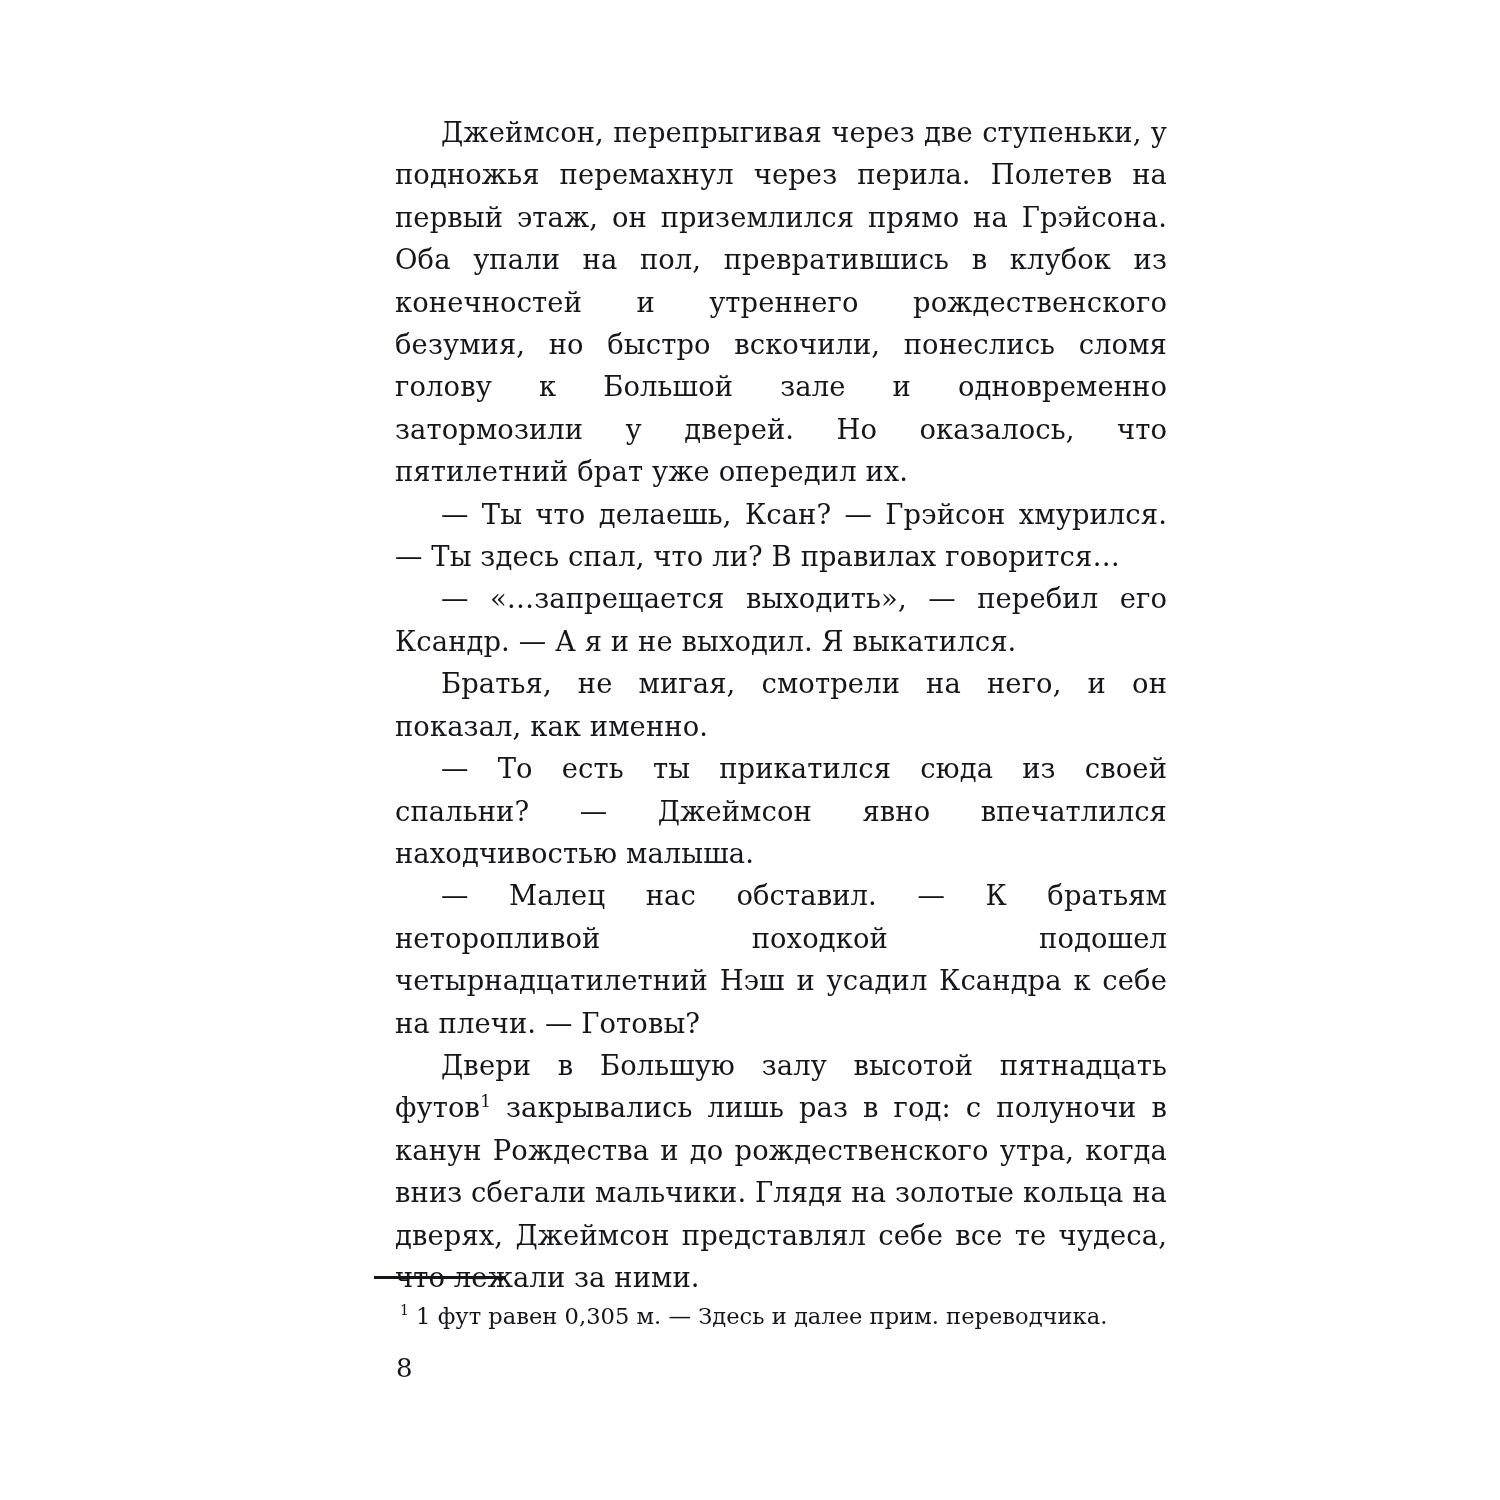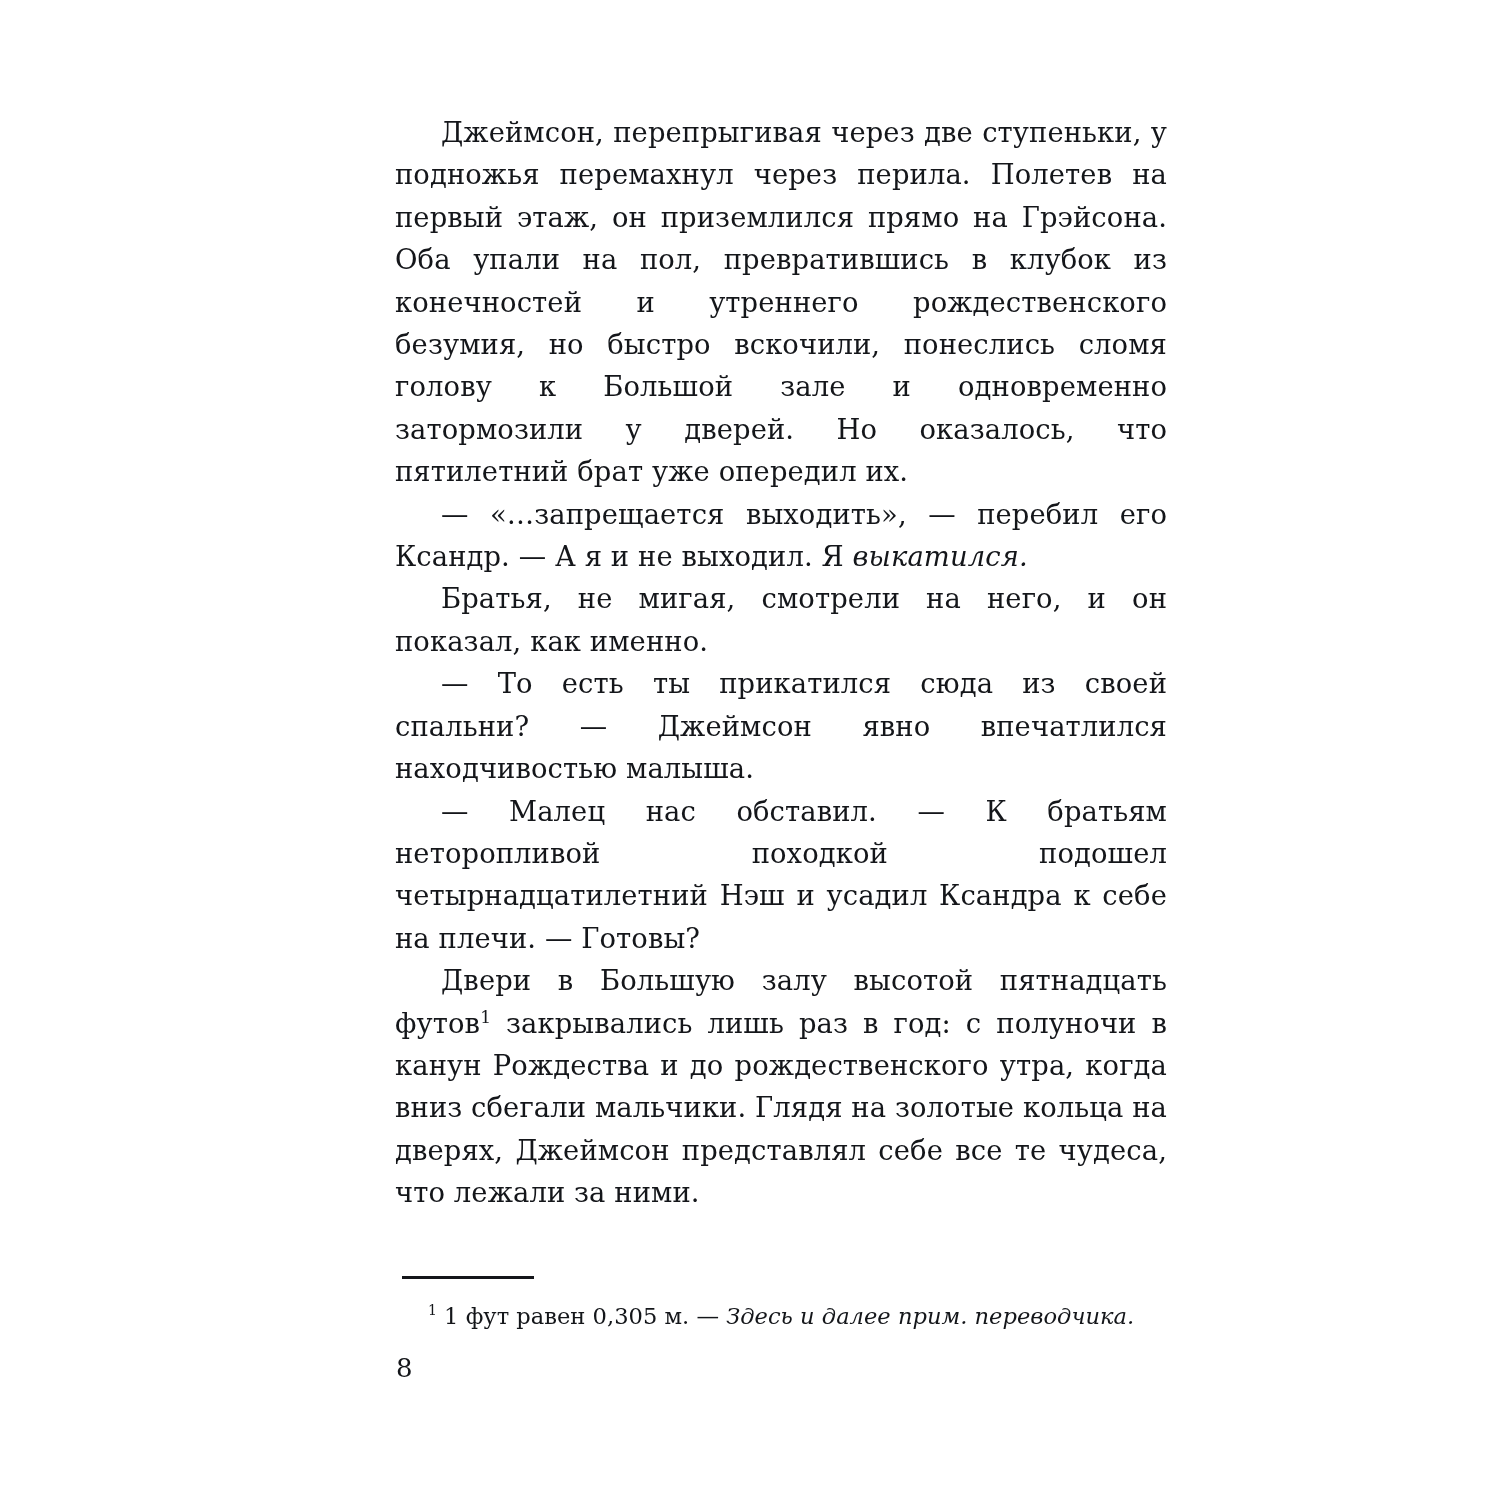--- a/index.html
+++ b/index.html
@@ -41,32 +41,31 @@
     -webkit-hyphens: manual;
     color: #14161a;
     letter-spacing: 0.1px;
   }
 
   .para + .para {
     margin-top: 0;
   }
 
   .it {
-    font-style: italic;
   }
 
   .fn-ref {
     font-size: 0.62em;
     vertical-align: super;
     line-height: 0;
   }
 
   .footnote-block {
     position: absolute;
-    left: 400px;
+    left: 372px;
     top: 1276px;
     width: 772px;
   }
 
   .footnote-rule {
     width: 132px;
     height: 3px;
     background: #14161a;
     margin: 0 0 22px 2px;
     border: 0;
@@ -96,20 +95,23 @@
 <div class="page">
 
   <div class="text-column">
 
     <p class="para">
       <span>Джеймсон, перепрыгивая через две ступеньки, у подножья перемахнул через перила. Полетев на первый этаж, он приземлился прямо на Грэйсона. Оба упали на пол, превратившись в клубок из конечностей и утреннего рождественского безумия, но быстро вскочили, понеслись сломя голову к Большой зале и одновременно затормозили у дверей. Но оказалось, что пятилетний брат уже опередил их.</span>
     </p>
 
 
 
+    <p class="para">
+      <span>— Ты что делаешь, Ксан? — Грэйсон хмурился. — Ты здесь спал, что ли? В правилах говорится…</span>
+    </p>
 
     <p class="para">
       <span>— «…запрещается выходить», — перебил его Ксандр. — А я и не выходил. Я </span><span class="it">выкатился.</span>
     </p>
 
     <p class="para">
       <span>Братья, не мигая, смотрели на него, и он показал, как именно.</span>
     </p>
 
     <p class="para">

